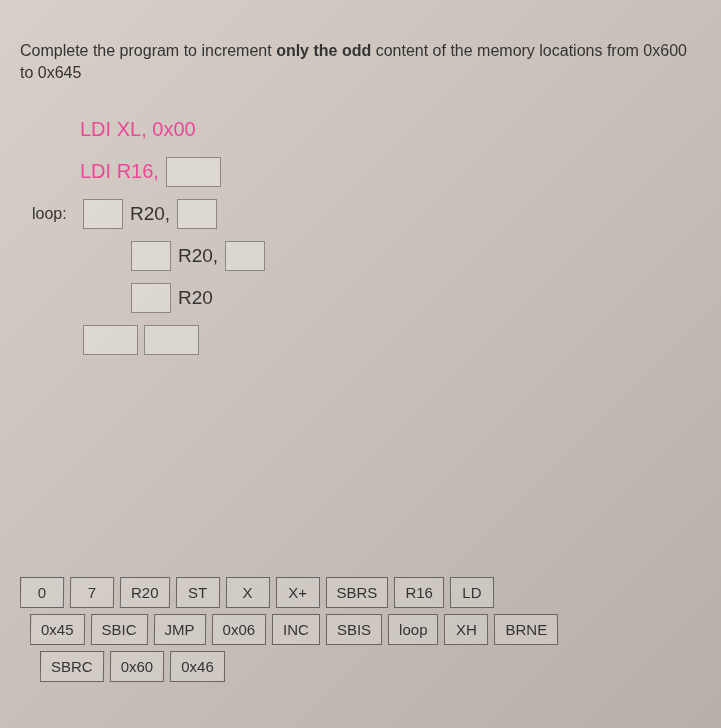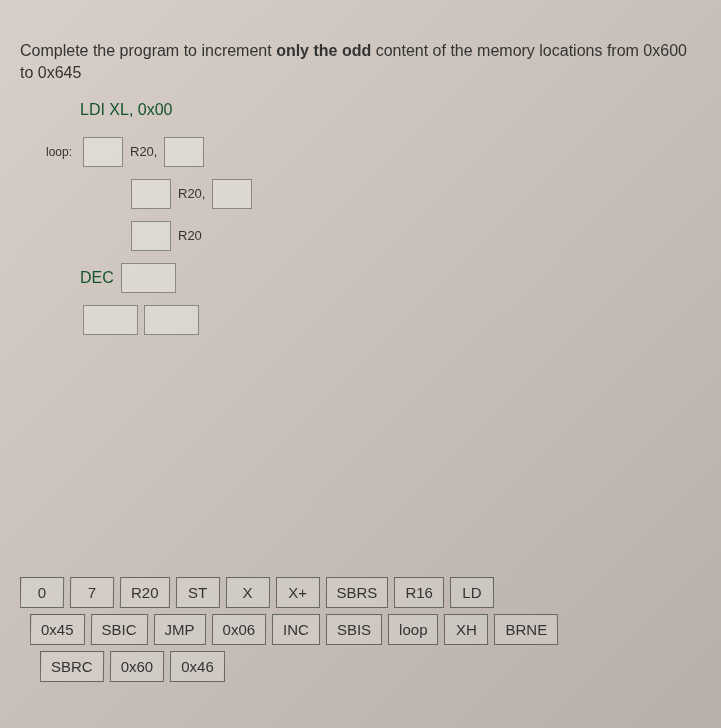--- a/index.html
+++ b/index.html
@@ -12,59 +12,58 @@
       background: linear-gradient(135deg, #d8d0c8 0%, #c8c0b8 50%, #b8b0a8 100%);
       width: 721px;
       height: 728px;
       padding: 40px 20px 20px 20px;
       position: relative;
       overflow: hidden;
     }
     .prompt {
       font-size: 16px;
       color: #333;
-      margin-bottom: 8px;
+      margin-bottom: 28px;
       line-height: 1.4;
     }
     .prompt .bold {
       font-weight: bold;
     }
     .code-area {
       margin-left: 60px;
     }
     .line {
       display: flex;
       align-items: center;
       margin-bottom: 8px;
       min-height: 34px;
     }
     .label {
-      font-size: 16px;
-      color: #14532d;
+      font-size: 20px;
+      color: #ec4899;
       margin-right: 4px;
     }
     .loop-label {
-      font-size: 12px;
+      font-size: 16px;
       color: #333;
       margin-right: 8px;
       width: 40px;
-      text-align: right;
       margin-left: -48px;
     }
     .input-box {
       border: 1px solid #888;
       background: rgba(255,255,255,0.3);
       height: 30px;
       display: inline-block;
       margin: 0 3px;
     }
     .w-small { width: 40px; }
     .w-med { width: 55px; }
     .mid-label {
-      font-size: 13px;
+      font-size: 19px;
       color: #333;
       margin: 0 4px;
     }
     .comma {
       font-size: 15px;
       color: #333;
       margin-right: 2px;
     }
     .word-bank {
       position: absolute;
@@ -101,37 +100,37 @@
 
 <div class="prompt">
   <span>Complete the program to increment </span><span class="bold">only the odd</span><span> content of the memory locations from 0x600 to 0x645</span>
 </div>
 
 <div class="code-area">
   <div class="line">
     <span class="label">LDI XL, 0x00</span>
   </div>
   <div class="line">
+    <span class="label">LDI R16,</span>
+    <span class="input-box w-med"></span>
+  </div>
+  <div class="line">
     <span class="loop-label">loop:</span>
     <span class="input-box w-small"></span>
     <span class="mid-label">R20,</span>
     <span class="input-box w-small"></span>
   </div>
   <div class="line indent-2">
     <span class="input-box w-small"></span>
     <span class="mid-label">R20,</span>
     <span class="input-box w-small"></span>
   </div>
   <div class="line indent-2">
     <span class="input-box w-small"></span>
     <span class="mid-label">R20</span>
-  </div>
-  <div class="line">
-    <span class="label">DEC</span>
-    <span class="input-box w-med"></span>
   </div>
   <div class="line">
     <span class="input-box w-med"></span>
     <span class="input-box w-med"></span>
   </div>
 </div>
 
 <div class="word-bank">
   <div class="bank-row">
     <span class="bank-item">0</span>

